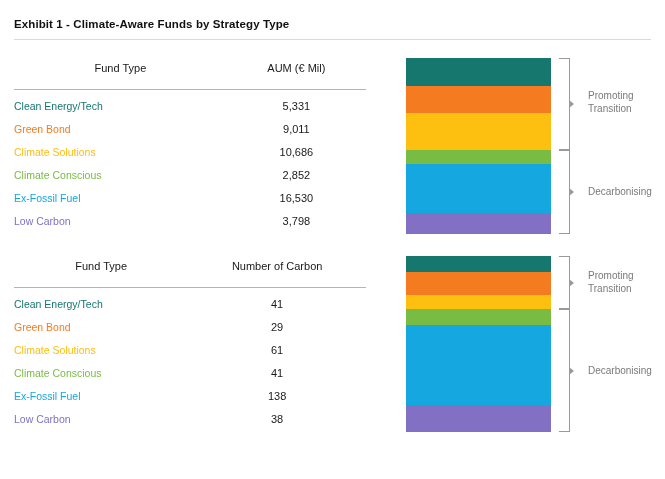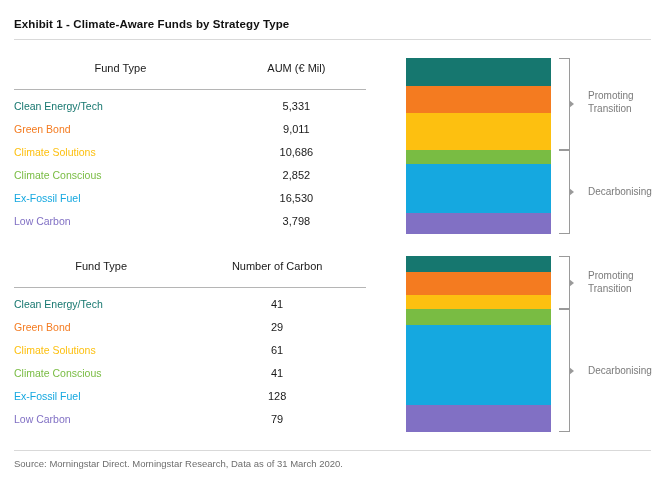--- a/index.html
+++ b/index.html
@@ -227,25 +227,25 @@
         <tr>
           <td class="label" style="color:#fdc010">Climate Solutions</td>
           <td class="right val">61</td>
         </tr>
         <tr>
           <td class="label" style="color:#79bc43">Climate Conscious</td>
           <td class="right val">41</td>
         </tr>
         <tr>
           <td class="label" style="color:#15a8e0">Ex-Fossil Fuel</td>
-          <td class="right val">128</td>
+          <td class="right val">138</td>
         </tr>
         <tr>
           <td class="label" style="color:#8170c4">Low Carbon</td>
-          <td class="right val">79</td>
+          <td class="right val">38</td>
         </tr>
       </tbody>
     </table>
 
     <div class="bar-wrap" style="top:0;">
       <div class="bar">
         <div class="seg" style="height:16px;background:#16776f"></div>
         <div class="seg" style="height:23px;background:#f47b20"></div>
         <div class="seg" style="height:14px;background:#fdc010"></div>
         <div class="seg" style="height:16px;background:#79bc43"></div>
@@ -264,15 +264,14 @@
 
     <div class="bracket" style="top:53px;height:123px;">
       <span class="nub"></span>
     </div>
     <div class="bracket-label" style="top:108px;">
       <div>Decarbonising</div>
     </div>
 
   </div>
 
-  <div class="source">Source: Morningstar Direct. Morningstar Research, Data as of 31 March 2020.</div>
 
 </div>
 
 </body></html>

